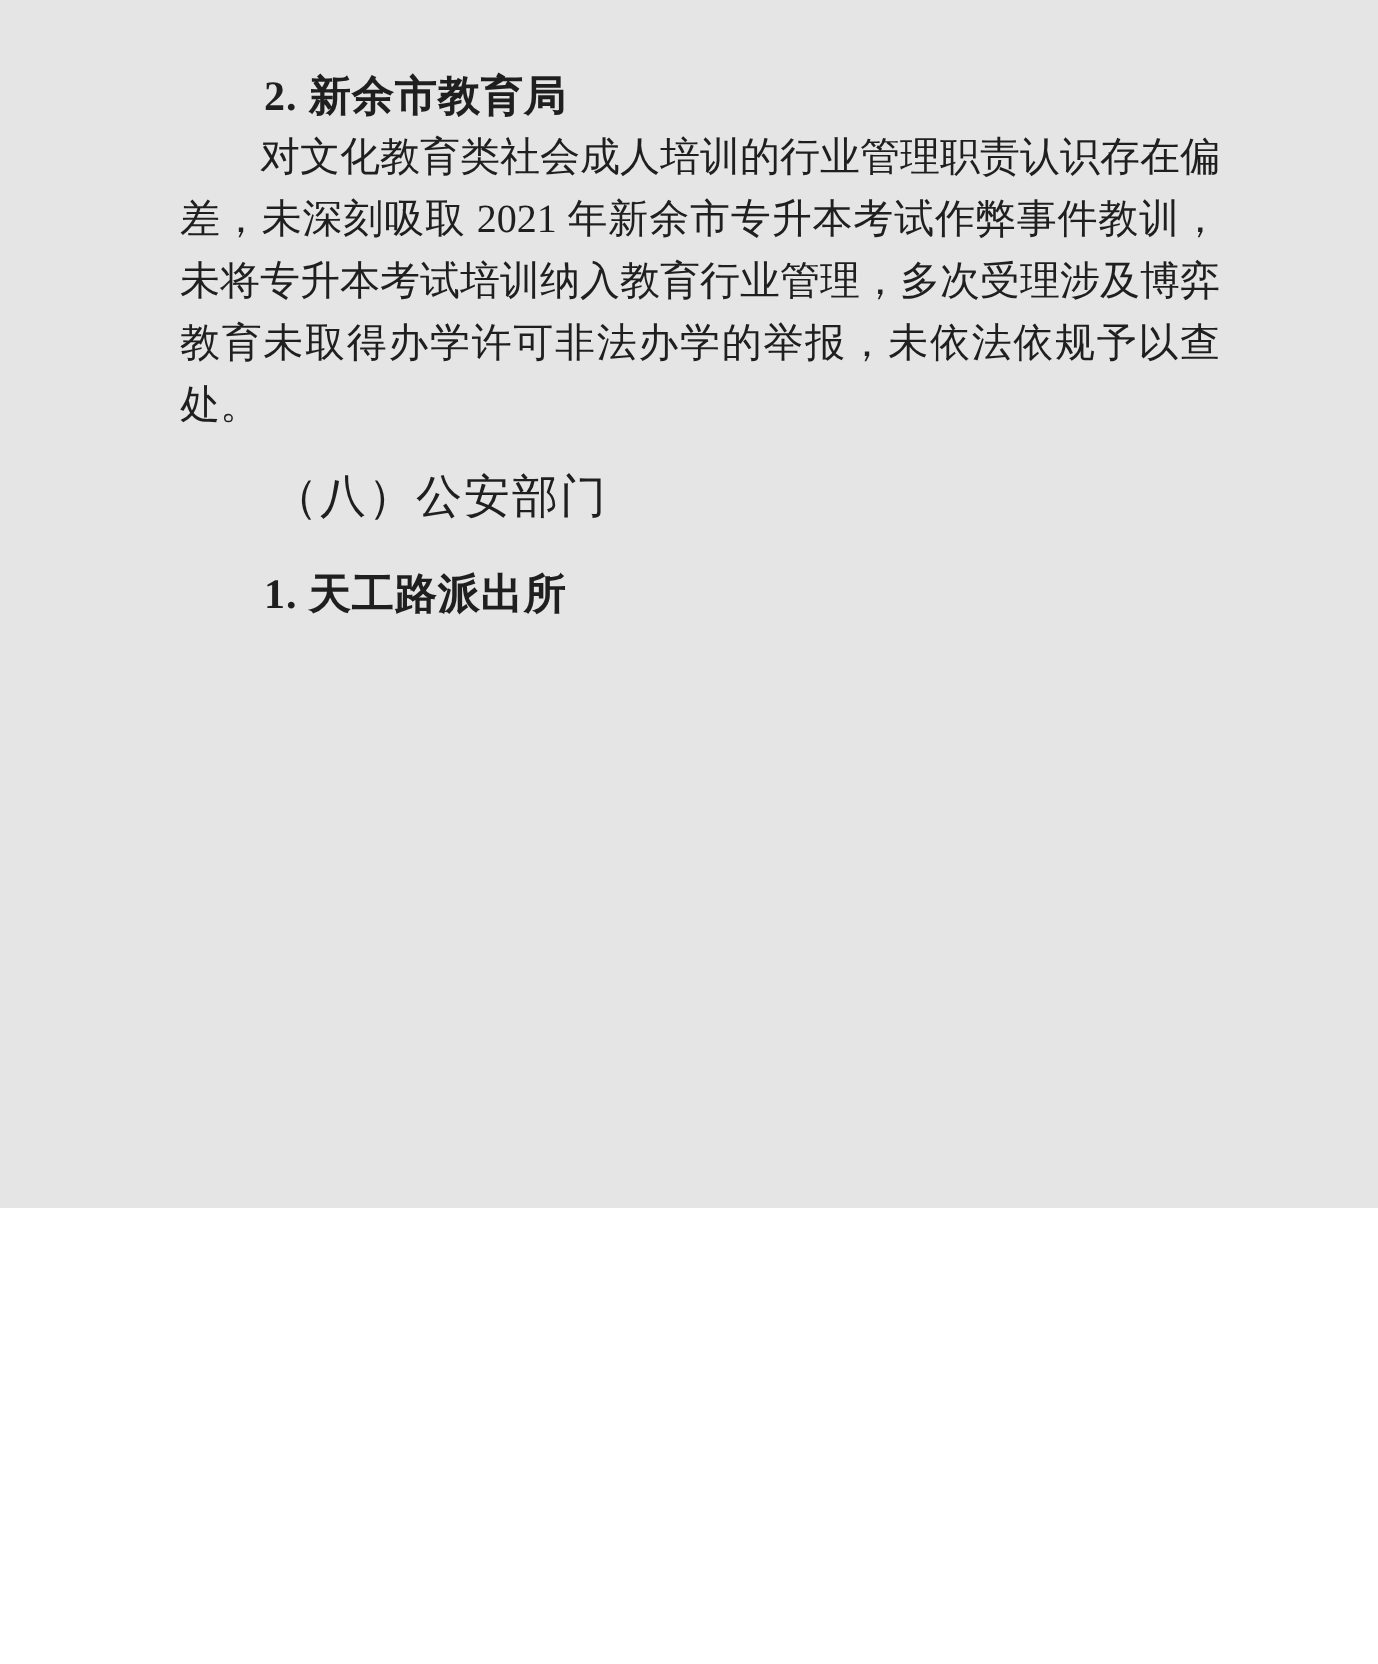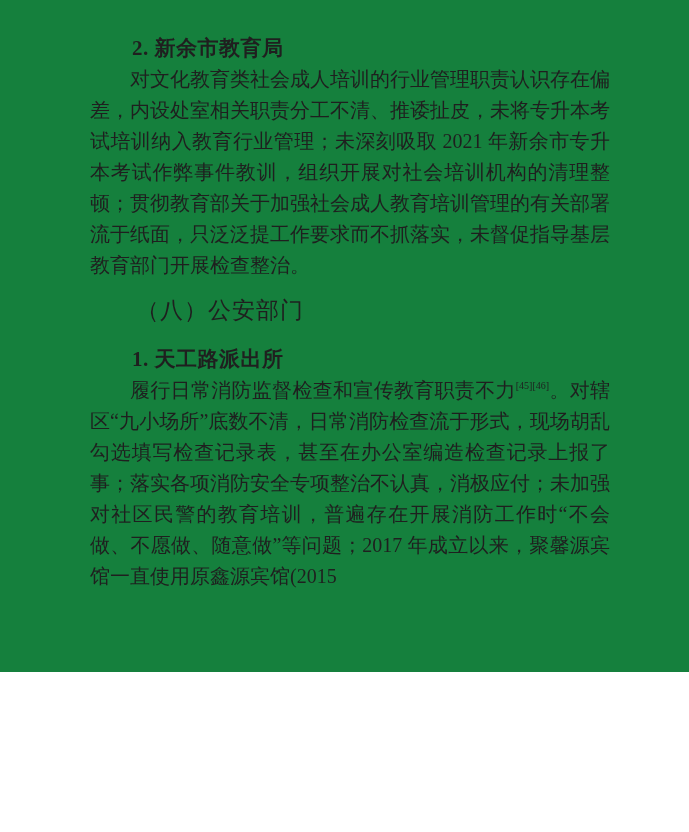--- a/index.html
+++ b/index.html
@@ -1,20 +1,20 @@
 <!DOCTYPE html>
 <html lang="zh"><head>
 <meta charset="utf-8">
 <style>
   html, body { margin: 0; padding: 0; background: #ffffff; }
   .page {
     position: relative;
     width: 689px;
-    height: 672px;
-    background: #15803d;
+    height: 604px;
+    background: #e5e5e5;
     color: #1f1f1f;
     font-family: "Liberation Serif", "DejaVu Serif", serif;
     overflow: hidden;
   }
   .content {
     position: absolute;
     left: 90px;
     top: 33px;
     width: 520px;
   }
@@ -83,29 +83,28 @@
 </style>
 </head>
 <body>
 
 <div class="page">
 
   <main class="content">
 
     <h2 class="sec-heading">2. 新余市教育局</h2>
 
+    <p class="body-para">对文化教育类社会成人培训的行业管理职责认识存在偏差，未深刻吸取 2021 年新余市专升本考试作弊事件教训，未将专升本考试培训纳入教育行业管理，多次受理涉及博弈教育未取得办学许可非法办学的举报，未依法依规予以查处。</p>
 
 
-    <p class="body-para">对文化教育类社会成人培训的行业管理职责认识存在偏差，内设处室相关职责分工不清、推诿扯皮，未将专升本考试培训纳入教育行业管理；未深刻吸取 2021 年新余市专升本考试作弊事件教训，组织开展对社会培训机构的清理整顿；贯彻教育部关于加强社会成人教育培训管理的有关部署流于纸面，只泛泛提工作要求而不抓落实，未督促指导基层教育部门开展检查整治。</p>
 
     <div class="sub-heading">（八）公安部门</div>
 
     <h2 class="sec-heading mt2">1. 天工路派出所</h2>
 
-    <p class="body-para"><span>履行日常消防监督检查和宣传教育职责不力</span><sup class="fn-ref">[45][46]</sup><span>。对辖区“九小场所”底数不清，日常消防检查流于形式，现场胡乱勾选填写检查记录表，甚至在办公室编造检查记录上报了事；落实各项消防安全专项整治不认真，消极应付；未加强对社区民警的教育培训，普遍存在开展消防工作时“不会做、不愿做、随意做”等问题；2017 年成立以来，聚馨源宾馆一直使用原鑫源宾馆(2015</span></p>
 
   </main>
 
   <footer class="footnotes">
     <div class="fn-rule"></div>
 
     <div class="footnote">
       <span class="fn-marker">[45]</span><span>《中华人民共和国消防法》（2021 年）第五十三条：公安派出所可以负责日常消防监督检查、开展消防宣传教育……</span>
     </div>
 

